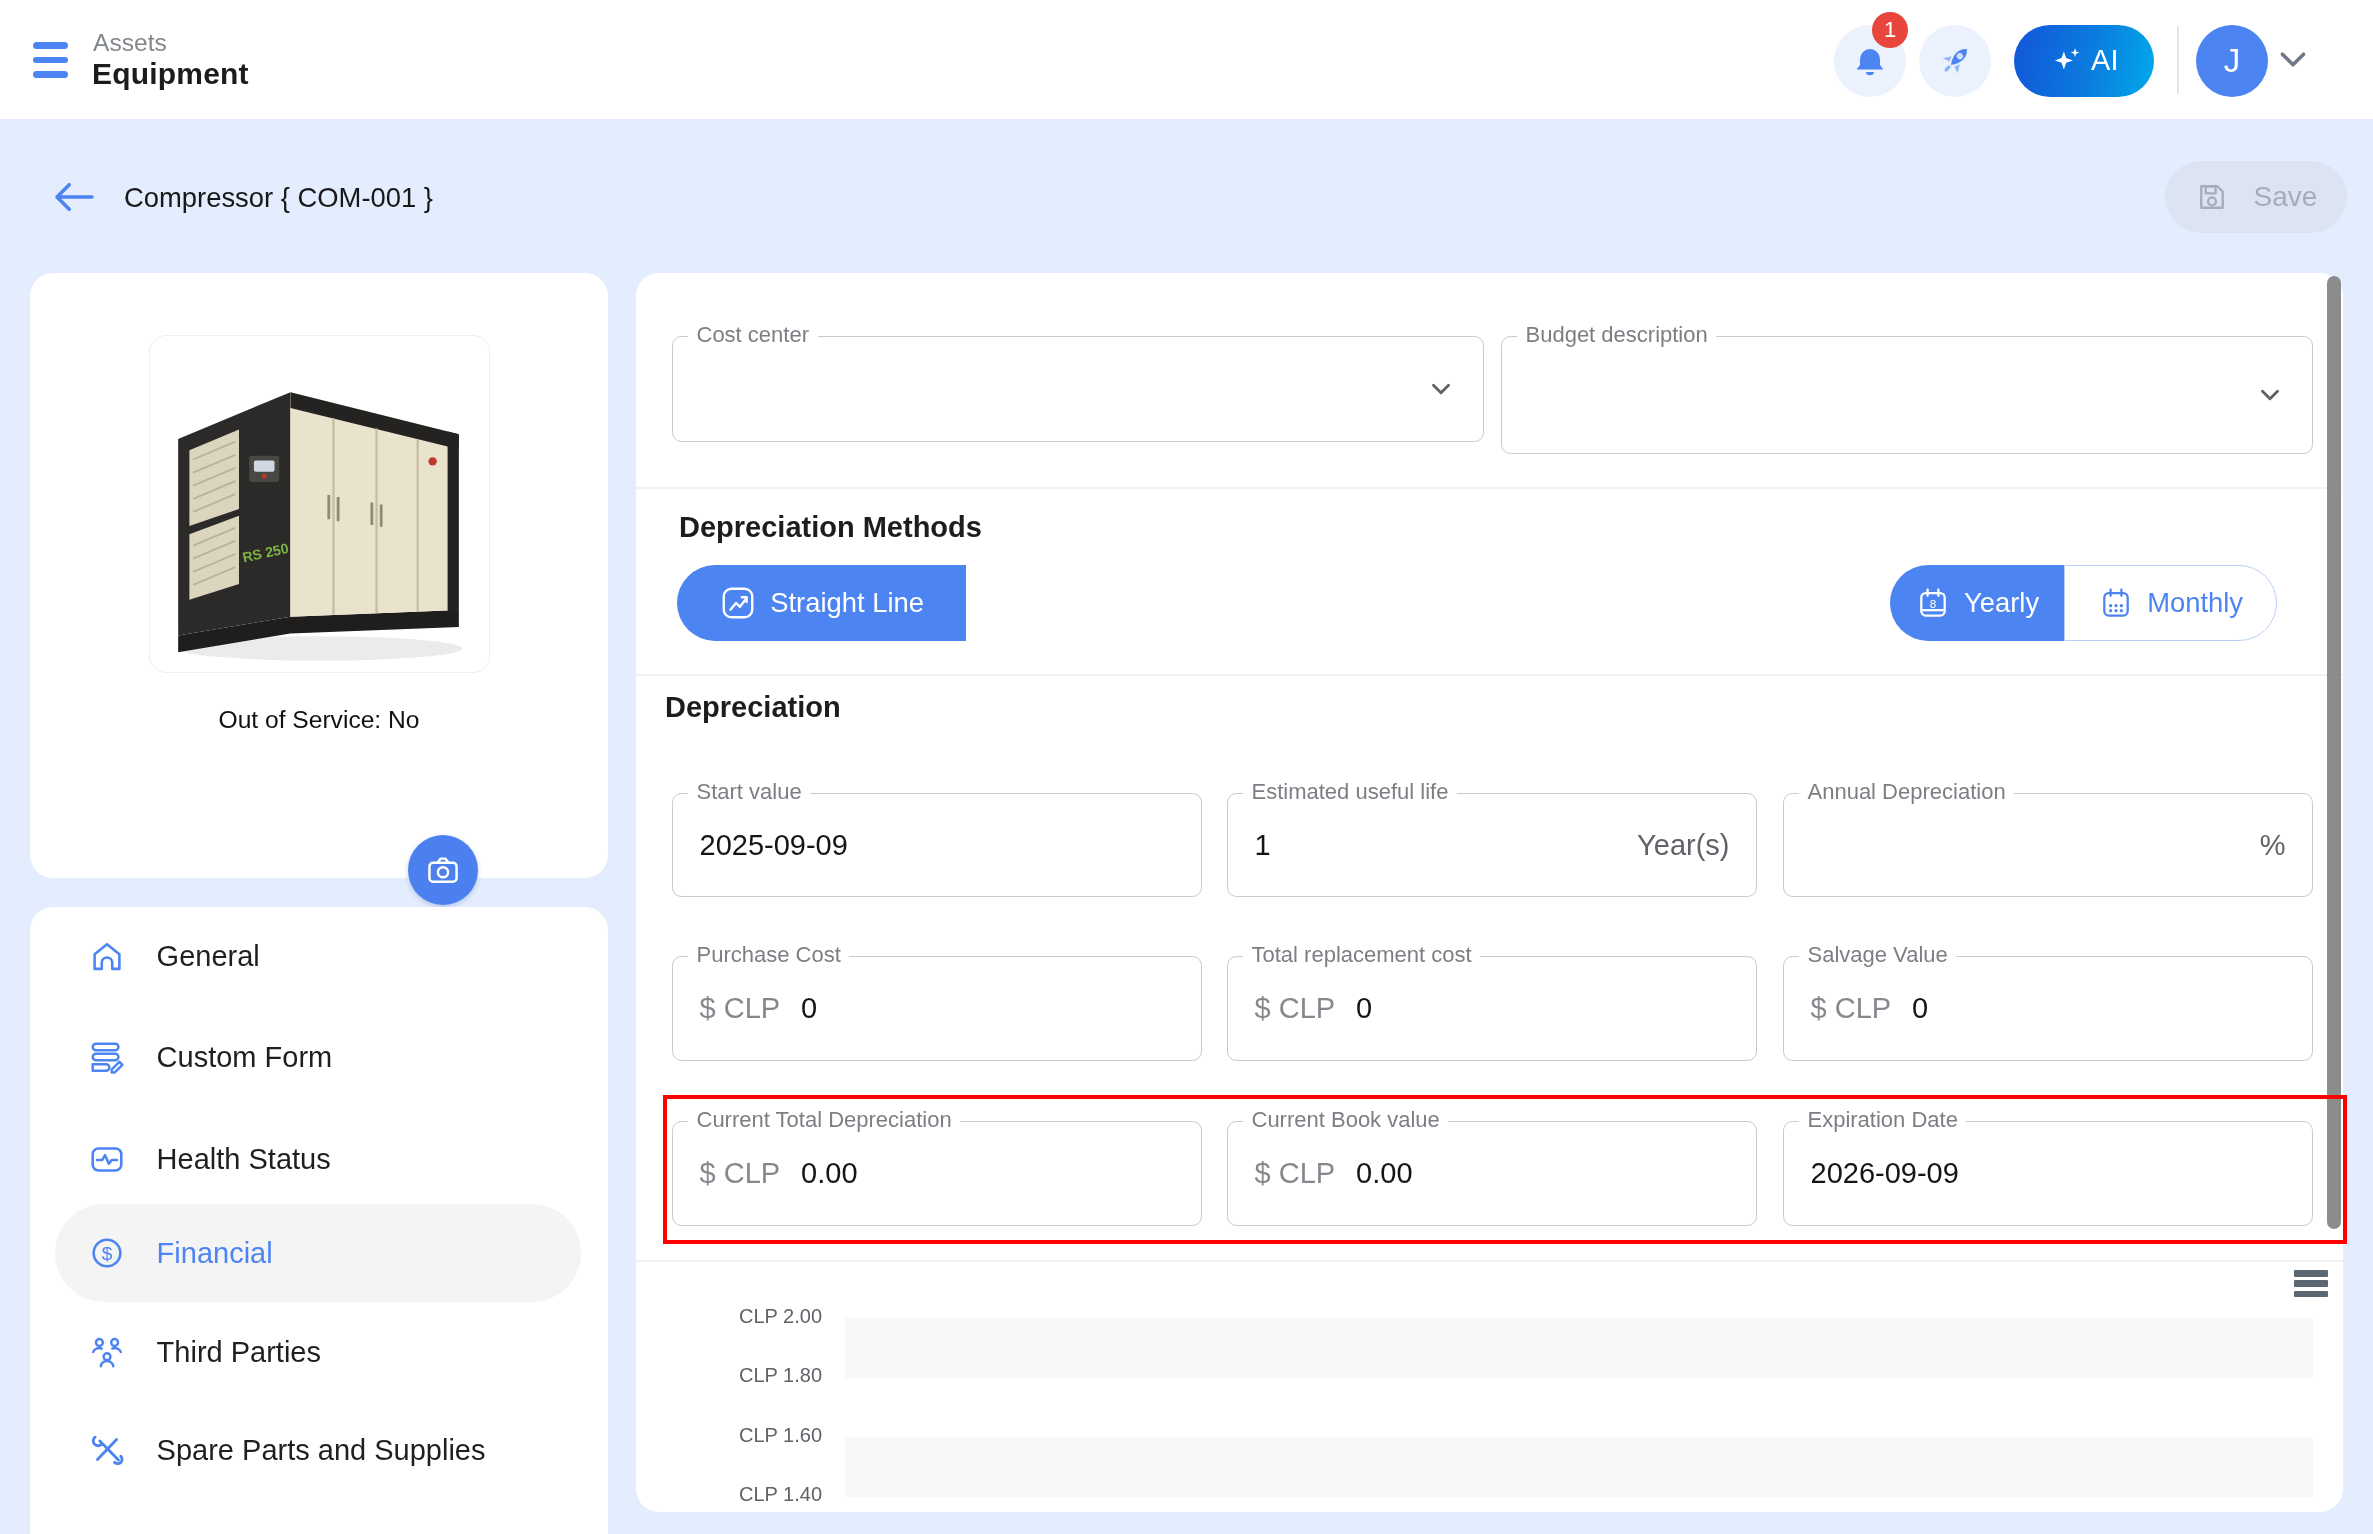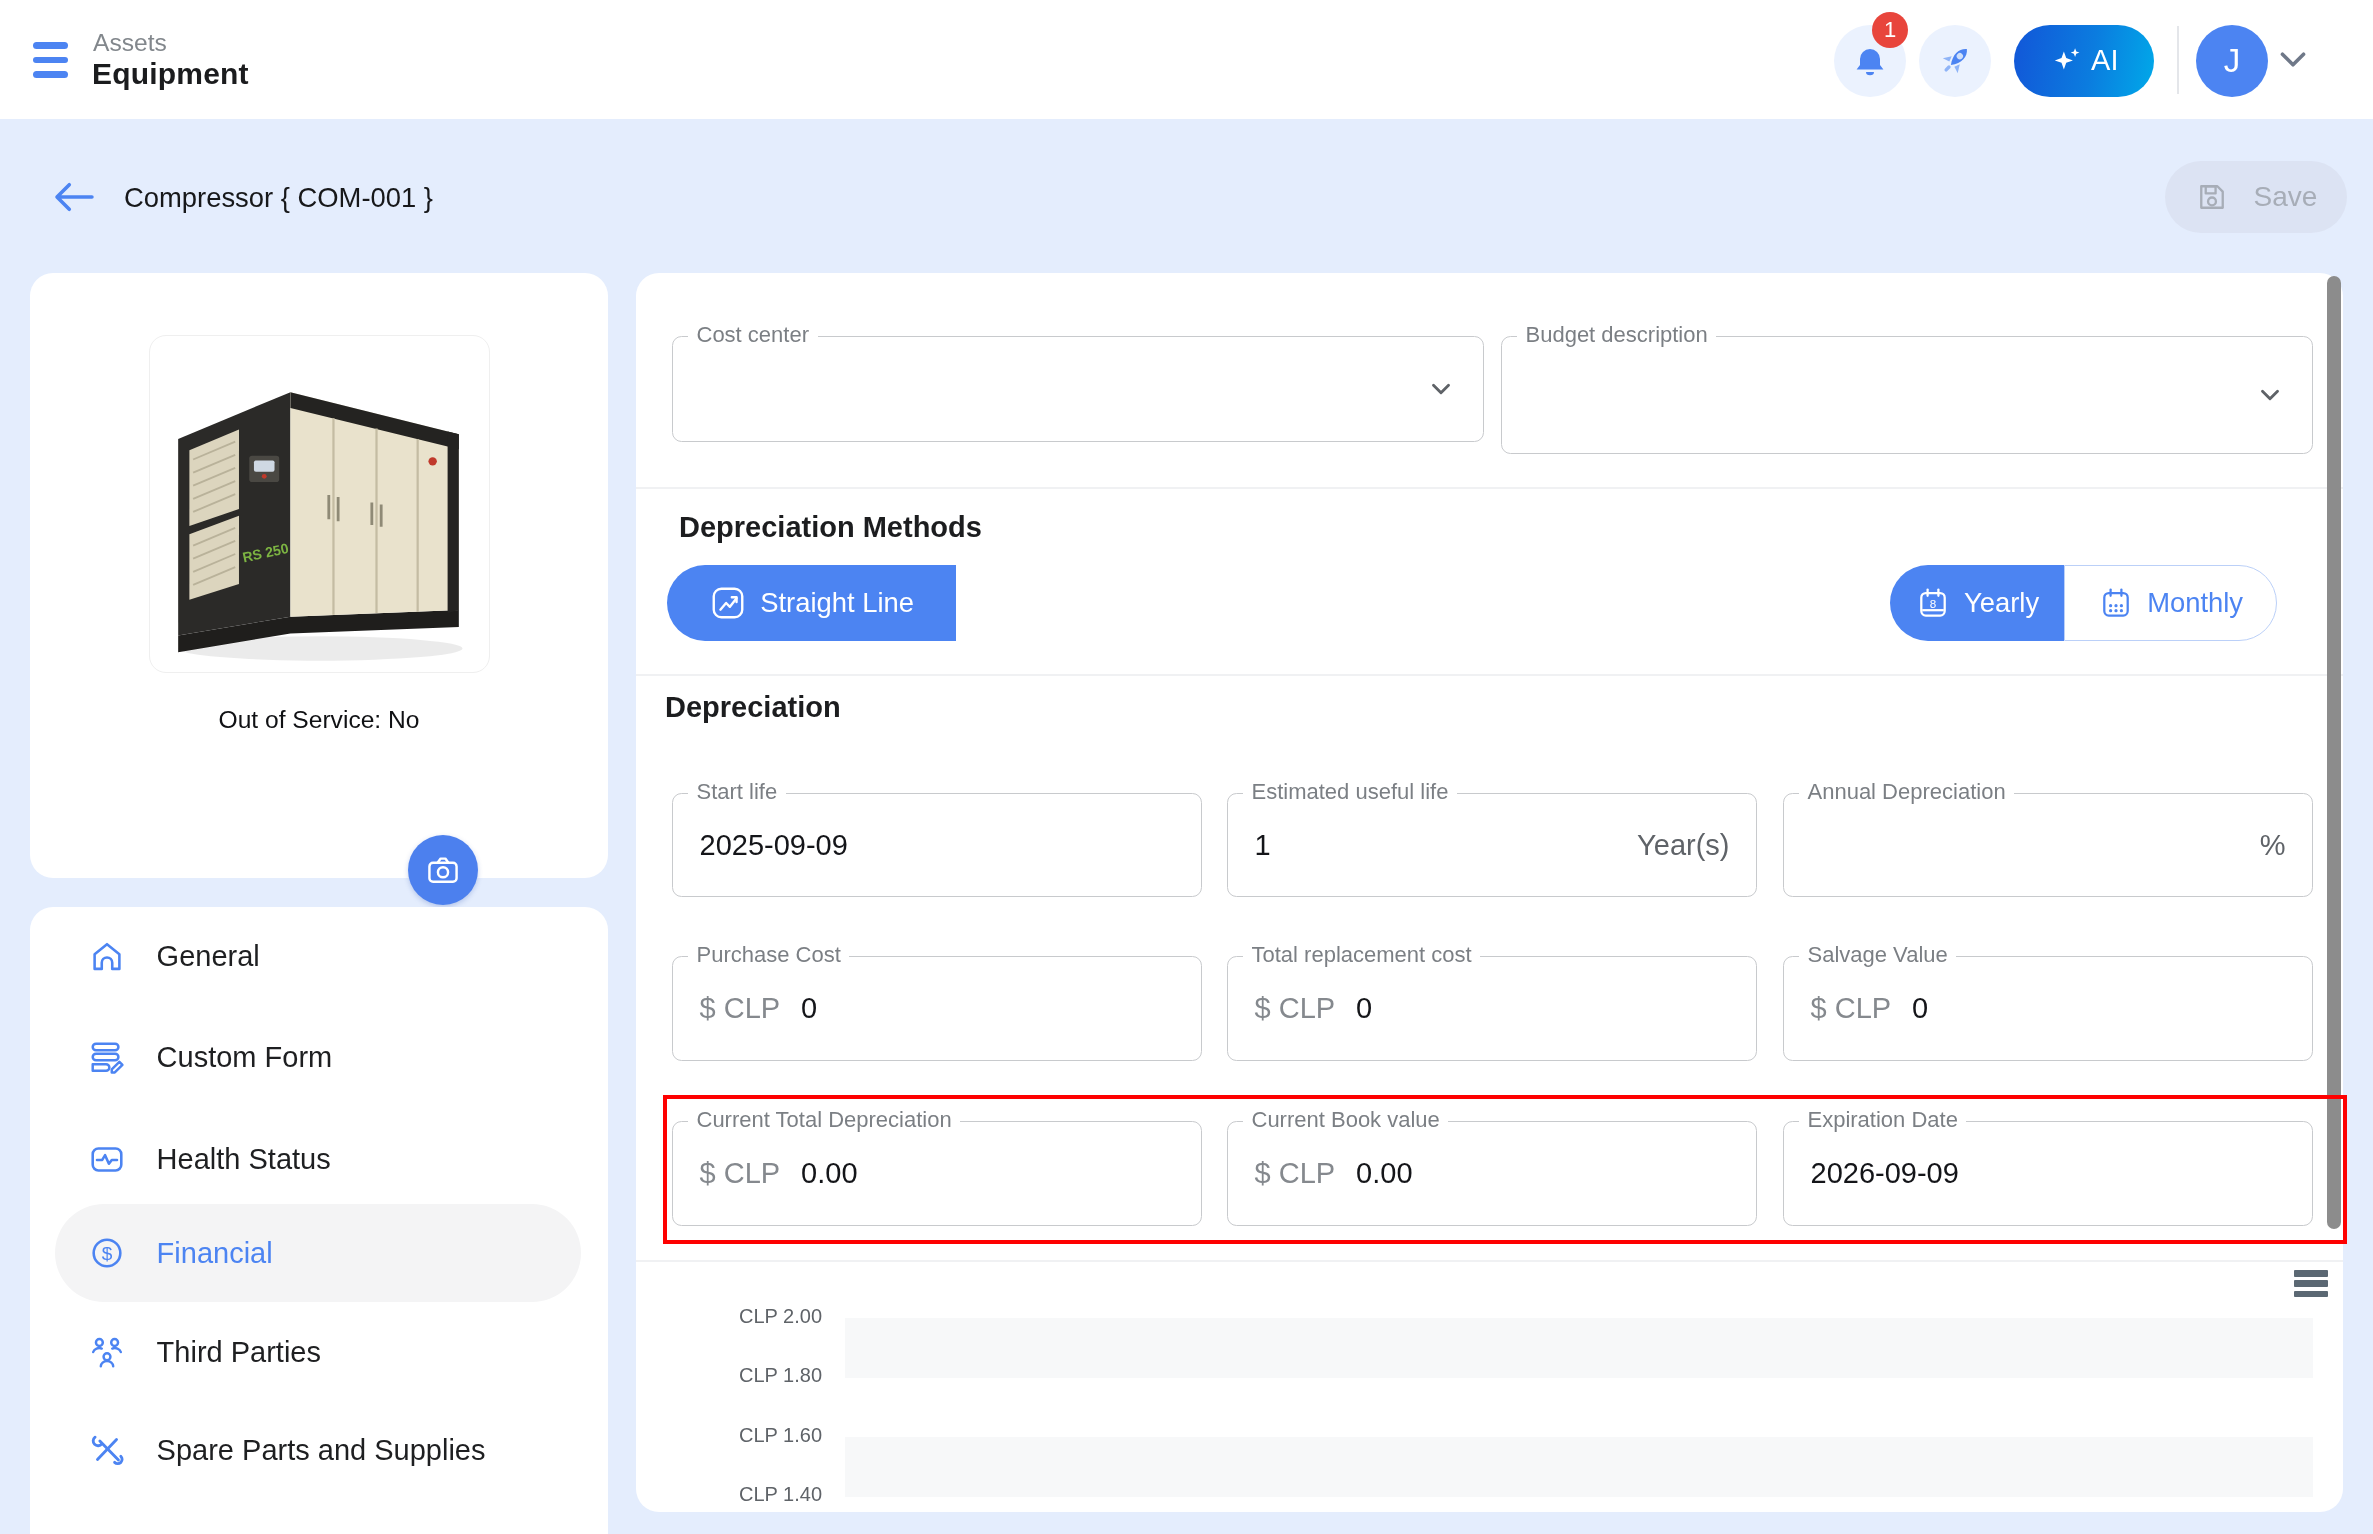--- a/index.html
+++ b/index.html
@@ -268,21 +268,21 @@
       <span class="value"></span>
       <svg class="sel-chevron" viewBox="0 0 34 34">
         <path d="M9 13 l8 8 8-8" fill="none" stroke="#5F6368" stroke-width="3" stroke-linecap="round" stroke-linejoin="round"></path>
       </svg>
     </div>
 
     <div class="divider" style="top:214px;"></div>
 
     <div class="section-h" style="left:43px;top:238px;">Depreciation Methods</div>
 
-    <div class="seg on left" style="left:31px;top:292px;width:289px;align-items:center;">
+    <div class="seg on left" style="left:41px;top:292px;width:289px;align-items:center;">
       <svg width="38" height="38" viewBox="0 0 40 40">
         <rect x="5" y="5" width="30" height="30" rx="8" fill="none" stroke="#fff" stroke-width="2.5"></rect>
         <path d="M12 27 l6-7 4 4 7-9" fill="none" stroke="#fff" stroke-width="2.5" stroke-linecap="round" stroke-linejoin="round"></path>
         <path d="M24 14 h5 v5" fill="none" stroke="#fff" stroke-width="2.5" stroke-linecap="round" stroke-linejoin="round"></path>
       </svg>
       <span>Straight Line</span>
     </div>
 
     <div class="seg on left" style="left:1254px;top:292px;width:174px;">
       <svg width="36" height="36" viewBox="0 0 40 40" style="font-size:29px">
@@ -309,21 +309,21 @@
         </g>
       </svg>
       <span>Monthly</span>
     </div>
 
     <div class="divider" style="top:401px;"></div>
 
     <div class="section-h" style="left:29px;top:418px;">Depreciation</div>
 
     <div class="field" style="left:36px;top:520px;width:530px;height:104px;">
-      <span class="flabel">Start life</span>
+      <span class="flabel">Start value</span>
       <span class="value">2025-09-09</span>
     </div>
     <div class="field" style="left:591px;top:520px;width:530px;height:104px;">
       <span class="flabel">Estimated useful life</span>
       <span class="value">1</span>
       <span class="suffix">Year(s)</span>
     </div>
     <div class="field" style="left:1147px;top:520px;width:530px;height:104px;">
       <span class="flabel">Annual Depreciation</span>
       <span class="value"></span>

